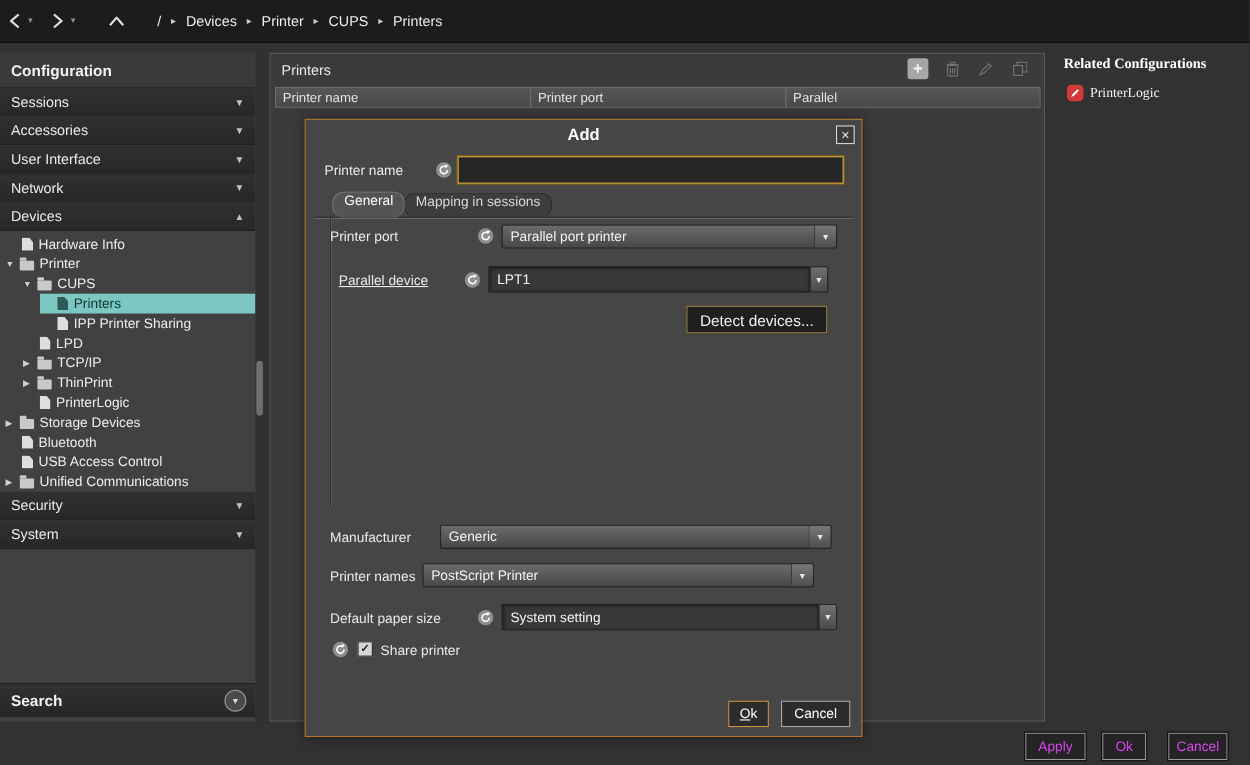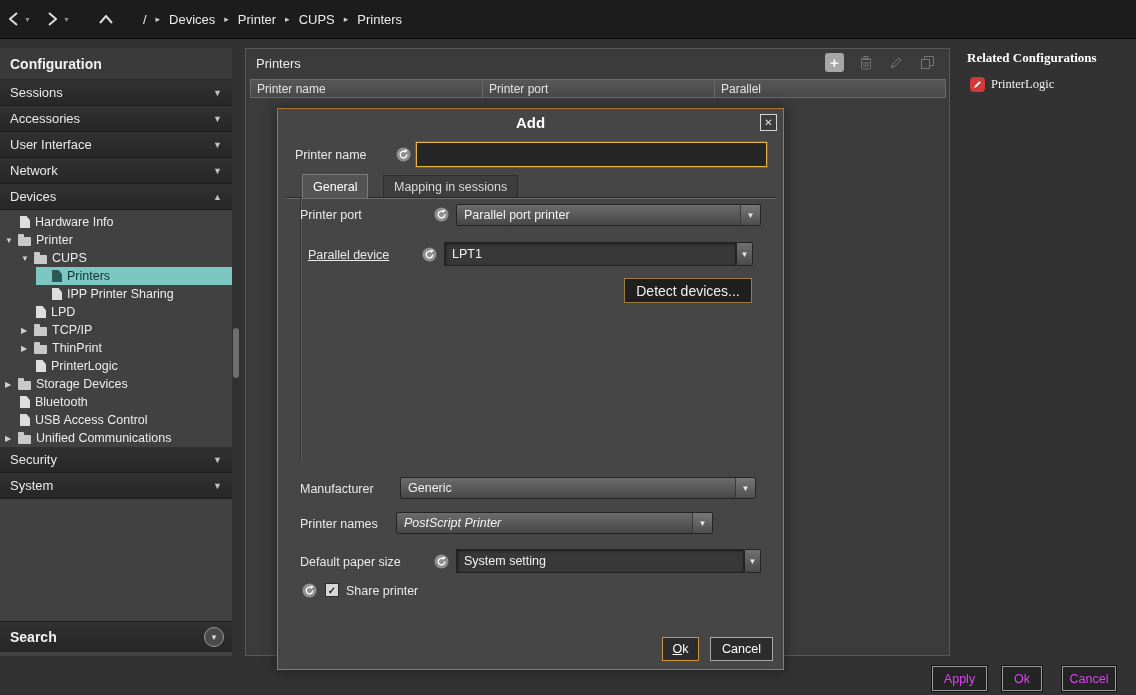--- a/index.html
+++ b/index.html
@@ -45,23 +45,23 @@
   .th{box-sizing:border-box;height:19px;border:1px solid #6a6a6a;background:linear-gradient(#575757,#494949);display:flex;align-items:center;padding-left:6px;font-size:12px;color:#e3e3e3;}
   .th1{width:233px;} .th2{width:233px;margin-left:-1px;} .th3{width:232px;margin-left:-1px;}
 
   
   .dialog{position:absolute;left:277px;top:108px;width:507px;height:562px;background:#464646;border:1px solid #b0762f;box-sizing:border-box;z-index:5;box-shadow:0 0 12px rgba(0,0,0,.45);}
   .dlg-title{position:absolute;top:5px;left:0;right:0;text-align:center;font-weight:bold;font-size:15px;color:#ffffff;}
   .dlg-close{position:absolute;top:5px;right:6px;width:17px;height:17px;box-sizing:border-box;border:1px solid #d5d5d5;background:#3c3c3c;display:flex;align-items:center;justify-content:center;font-size:10px;color:#e3e3e3;}
   .dl{position:absolute;font-size:12.5px;color:#e9e9e9;white-space:nowrap;}
   .tog{position:absolute;width:15px;height:15px;}
   .dlg-input{position:absolute;left:138px;top:33px;width:351px;height:25px;box-sizing:border-box;background:#262626;border:1px solid #e6b33e;box-shadow:0 0 0 1px #7c5e1d;color:#fff;font-size:12.5px;padding:0 5px;outline:none;font-family:"Liberation Sans",sans-serif;}
-  .tab{position:absolute;box-sizing:border-box;height:23px;top:66px;display:flex;align-items:center;padding:0 10px;font-size:12.5px;}
+  .tab{position:absolute;box-sizing:border-box;height:23px;top:66px;display:flex;align-items:flex-start;padding:0 10px;font-size:12.5px;border-radius:11px;}
   .tab-active{left:24px;top:65px;height:24px;background:#545454;border:1px solid #7b7b7b;border-bottom:none;color:#fff;z-index:2;}
-  .tab-idle{left:89px;background:#3d3d3d;border:1px solid #2d2d2d;border-bottom:none;color:#d8d8d8;margin-left:16px;}
+  .tab-idle{left:89px;background:#3d3d3d;border:1px solid #2d2d2d;border-bottom:none;color:#d8d8d8;}
   .tabs-rule{position:absolute;left:8px;right:8px;top:88px;height:1px;background:#272727;border-bottom:1px solid #6e6e6e;}
   .pane-vline{position:absolute;left:22px;top:89px;width:1px;height:263px;background:#333333;border-right:1px solid #5b5b5b;}
   .dd{position:absolute;height:22px;box-sizing:border-box;background:linear-gradient(#6b6b6b,#474747);border:1px solid #242424;border-radius:2px;display:flex;align-items:center;font-size:12.5px;color:#f2f2f2;padding-left:7px;}
   .dd-caret{margin-left:auto;width:19px;align-self:stretch;display:flex;align-items:center;justify-content:center;font-size:8px;color:#e6e6e6;border-left:1px solid #3a3a3a;background:linear-gradient(#787878,#4e4e4e);border-radius:0 2px 2px 0;}
   .combo-field{position:absolute;height:24px;box-sizing:border-box;background:#383838;border:1px solid #232323;box-shadow:inset 1px 1px 3px rgba(0,0,0,.55);color:#f2f2f2;font-size:12.5px;display:flex;align-items:center;padding-left:7px;}
   .combo-btn{position:absolute;width:17px;height:24px;box-sizing:border-box;background:linear-gradient(#707070,#4a4a4a);border:1px solid #242424;border-radius:2px;display:flex;align-items:center;justify-content:center;font-size:8px;color:#e6e6e6;}
   .btn-detect{position:absolute;left:346px;top:169px;width:128px;height:25px;box-sizing:border-box;background:#1f1f1f;border:1px solid #9b7b42;color:#f0f0f0;font-size:14px;display:flex;align-items:center;justify-content:center;}
   .cb{position:absolute;left:47px;top:474px;width:14px;height:14px;box-sizing:border-box;background:#d6d6d6;border:1px solid #2b2b2b;display:flex;align-items:center;justify-content:center;font-size:10px;font-weight:bold;color:#1c1c1c;}
   .dbtn{position:absolute;top:528px;height:24px;box-sizing:border-box;background:#2c2c2c;display:flex;align-items:center;justify-content:center;font-size:12.5px;color:#ffffff;}
   .dlg-ok{left:384px;width:37px;border:1px solid #cd9340;}
@@ -322,21 +322,21 @@
 
     <div class="btn-detect">Detect devices...</div>
 
     <div class="dl" style="left:22px;top:373px;">Manufacturer</div>
     <div class="dd" style="left:122px;top:368px;width:356px;">
       <span>Generic</span>
       <span class="dd-caret">▼</span>
     </div>
 
     <div class="dl" style="left:22px;top:408px;">Printer names</div>
-    <div class="dd" style="left:118px;top:403px;width:317px;font-style:italic;">
+    <div class="dd" style="left:106px;top:403px;width:356px;">
       <span>PostScript Printer</span>
       <span class="dd-caret">▼</span>
     </div>
 
     <div class="dl" style="left:22px;top:446px;">Default paper size</div>
     <span class="tog" style="left:156px;top:445px;">
       <svg width="15" height="15" viewBox="0 0 15 15">
           <circle cx="7.5" cy="7.5" r="7" fill="#8f8f8f"></circle>
           <path d="M10.8 7.5a3.3 3.3 0 1 1-1.3-2.6" stroke="#fff" stroke-width="1.4" fill="none"></path>
           <polygon points="8.4,2.6 11.6,3.2 9.5,5.8" fill="#fff"></polygon>

